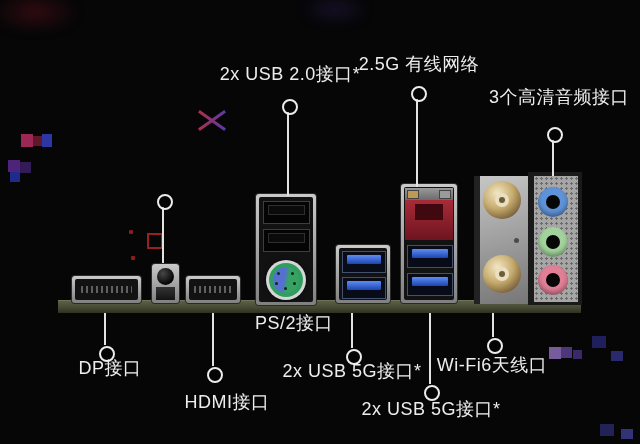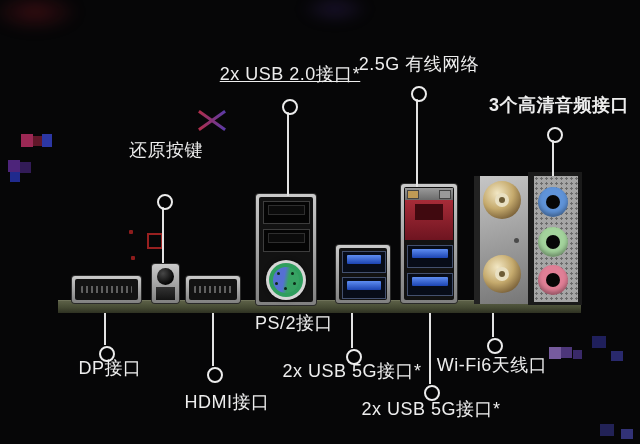--- a/index.html
+++ b/index.html
@@ -211,24 +211,23 @@
 
 <div class="c-line" style="left:351px;top:313px;height:35px;"></div>
 <div class="c-circle" style="left:346px;top:349px;"></div>
 
 <div class="c-line" style="left:492px;top:313px;height:24px;"></div>
 <div class="c-circle" style="left:487px;top:338px;"></div>
 
 <div class="c-line" style="left:429px;top:313px;height:71px;"></div>
 <div class="c-circle" style="left:424px;top:385px;"></div>
 
-<div class="lbl" style="left:290px;top:63px;text-decoration:underline;">2x USB 2.0接口*</div>
+<div class="lbl" style="left:290px;top:63px;">2x USB 2.0接口*</div>
 <div class="lbl" style="left:419px;top:53px;">2.5G 有线网络</div>
-<div class="lbl" style="left:559px;top:94px;font-weight:bold;">3个高清音频接口</div>
+<div class="lbl" style="left:559px;top:86px;">3个高清音频接口</div>
 <div class="lbl" style="left:166px;top:139px;">
-  <div>还原按键</div>
 </div>
 <div class="lbl" style="left:110px;top:357px;">DP接口</div>
 <div class="lbl" style="left:227px;top:391px;">HDMI接口</div>
 <div class="lbl" style="left:294px;top:312px;">PS/2接口</div>
 <div class="lbl" style="left:352px;top:360px;">2x USB 5G接口*</div>
 <div class="lbl" style="left:492px;top:354px;">Wi-Fi6天线口</div>
 <div class="lbl" style="left:431px;top:398px;">2x USB 5G接口*</div>
 
 </body></html>

